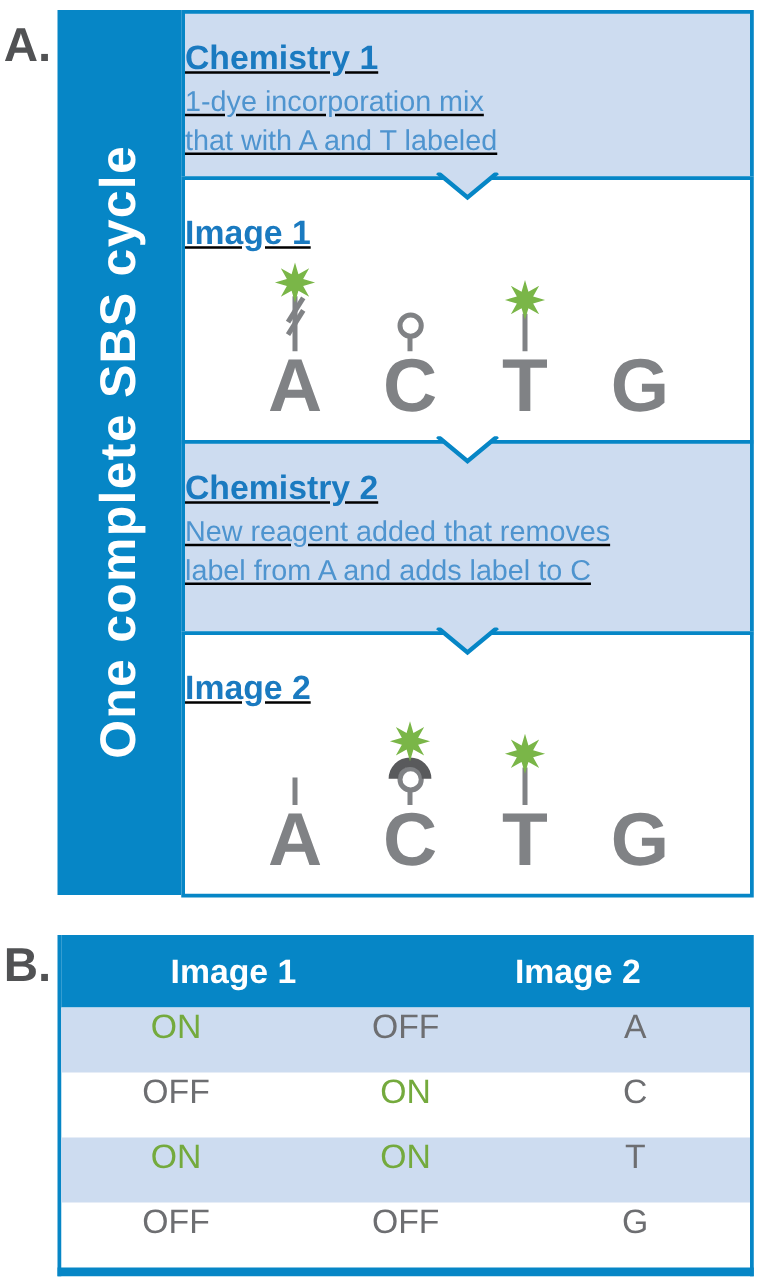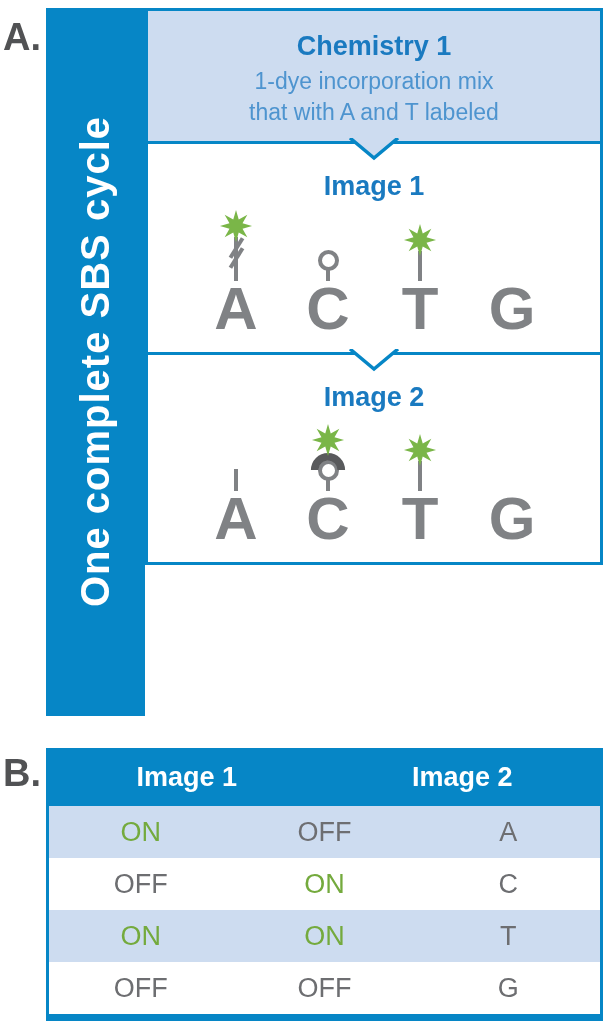--- a/index.html
+++ b/index.html
@@ -19,21 +19,21 @@
   .sidebar{
     position:absolute;left:46px;top:8px;width:99px;height:708px;background:var(--brand);
     display:flex;align-items:center;justify-content:center;
   }
   .sidebar-text{
     writing-mode:vertical-rl;transform:rotate(180deg);
     color:#fff;font-weight:700;font-size:40px;letter-spacing:1px;white-space:nowrap;
   }
   .boxes{position:absolute;left:145px;top:8px;width:458px}
   .box{
-    position:relative;border:3px solid var(--brand);box-sizing:border-box;text-align:center;
+    position:relative;border:3px solid var(--brand);box-sizing:border-box;text-align:left;text-decoration:underline;
   }
   .box + .box{margin-top:-3px}
   .box.chem{background:var(--lightblue)}
   .box.img{background:#fff}
   .s0{height:136px}.s1{height:214px}.s2{height:156px}.s3{height:213px}
   .box h2{margin:0;font-size:27px;font-weight:700;color:var(--titleblue)}
   .chem h2{padding-top:20px}
   .img h2{padding-top:27px}
   .desc{margin-top:4px;font-size:23px;color:var(--subblue);line-height:1.35}
   .desc span{display:block}
@@ -54,21 +54,21 @@
   .arc{position:absolute;left:50%;margin-left:-19px}
 
   
   .rtable{
     position:absolute;left:46px;top:748px;width:557px;box-sizing:border-box;
     border-left:3px solid var(--brand);border-right:3px solid var(--brand);border-bottom:7px solid var(--brand);
     background:#fff;
   }
   .thead{display:flex;height:58px;background:var(--brand);align-items:center}
   .th{flex:1;text-align:center;color:#fff;font-weight:700;font-size:27px}
-  .tr{display:flex;height:52px;align-items:center}
+  .tr{display:flex;height:52px;}
   .tr.alt{background:var(--lightblue)}
   .td{flex:1;text-align:center;font-size:27px;color:var(--offgray)}
   .td.on{color:var(--ongreen)}
 </style>
 </head>
 <body>
 
 <div class="panel-label a">A.</div>
 
 <div class="sidebar">
@@ -121,20 +121,30 @@
         <div class="nucl">
           <div class="marker" style="height:0px"></div>
           <div class="letter">G</div>
         </div>
       </div>
     <svg class="tail" width="54" height="24">
       <path d="M3,0 L27,20 L51,0" fill="#ffffff" stroke="#0686c6" stroke-width="3.5"></path>
     </svg>
   </section>
 
+  <section class="box chem s2">
+    <h2>Chemistry 2</h2>
+    <p class="desc">
+      <span>New reagent added that removes</span>
+      <span>label from A and adds label to C</span>
+    </p>
+    <svg class="tail" width="54" height="24">
+      <path d="M3,0 L27,20 L51,0" fill="#cddcf0" stroke="#0686c6" stroke-width="3.5"></path>
+    </svg>
+  </section>
 
   <section class="box img s3">
     <h2>Image 2</h2>
     <div class="nucl-row" id="nuclrow-3">
         <div class="nucl">
           <div class="marker" style="height:22px">
             <div class="stem" style="top:0px;height:22px"></div>
           </div>
           <div class="letter">A</div>
         </div>

